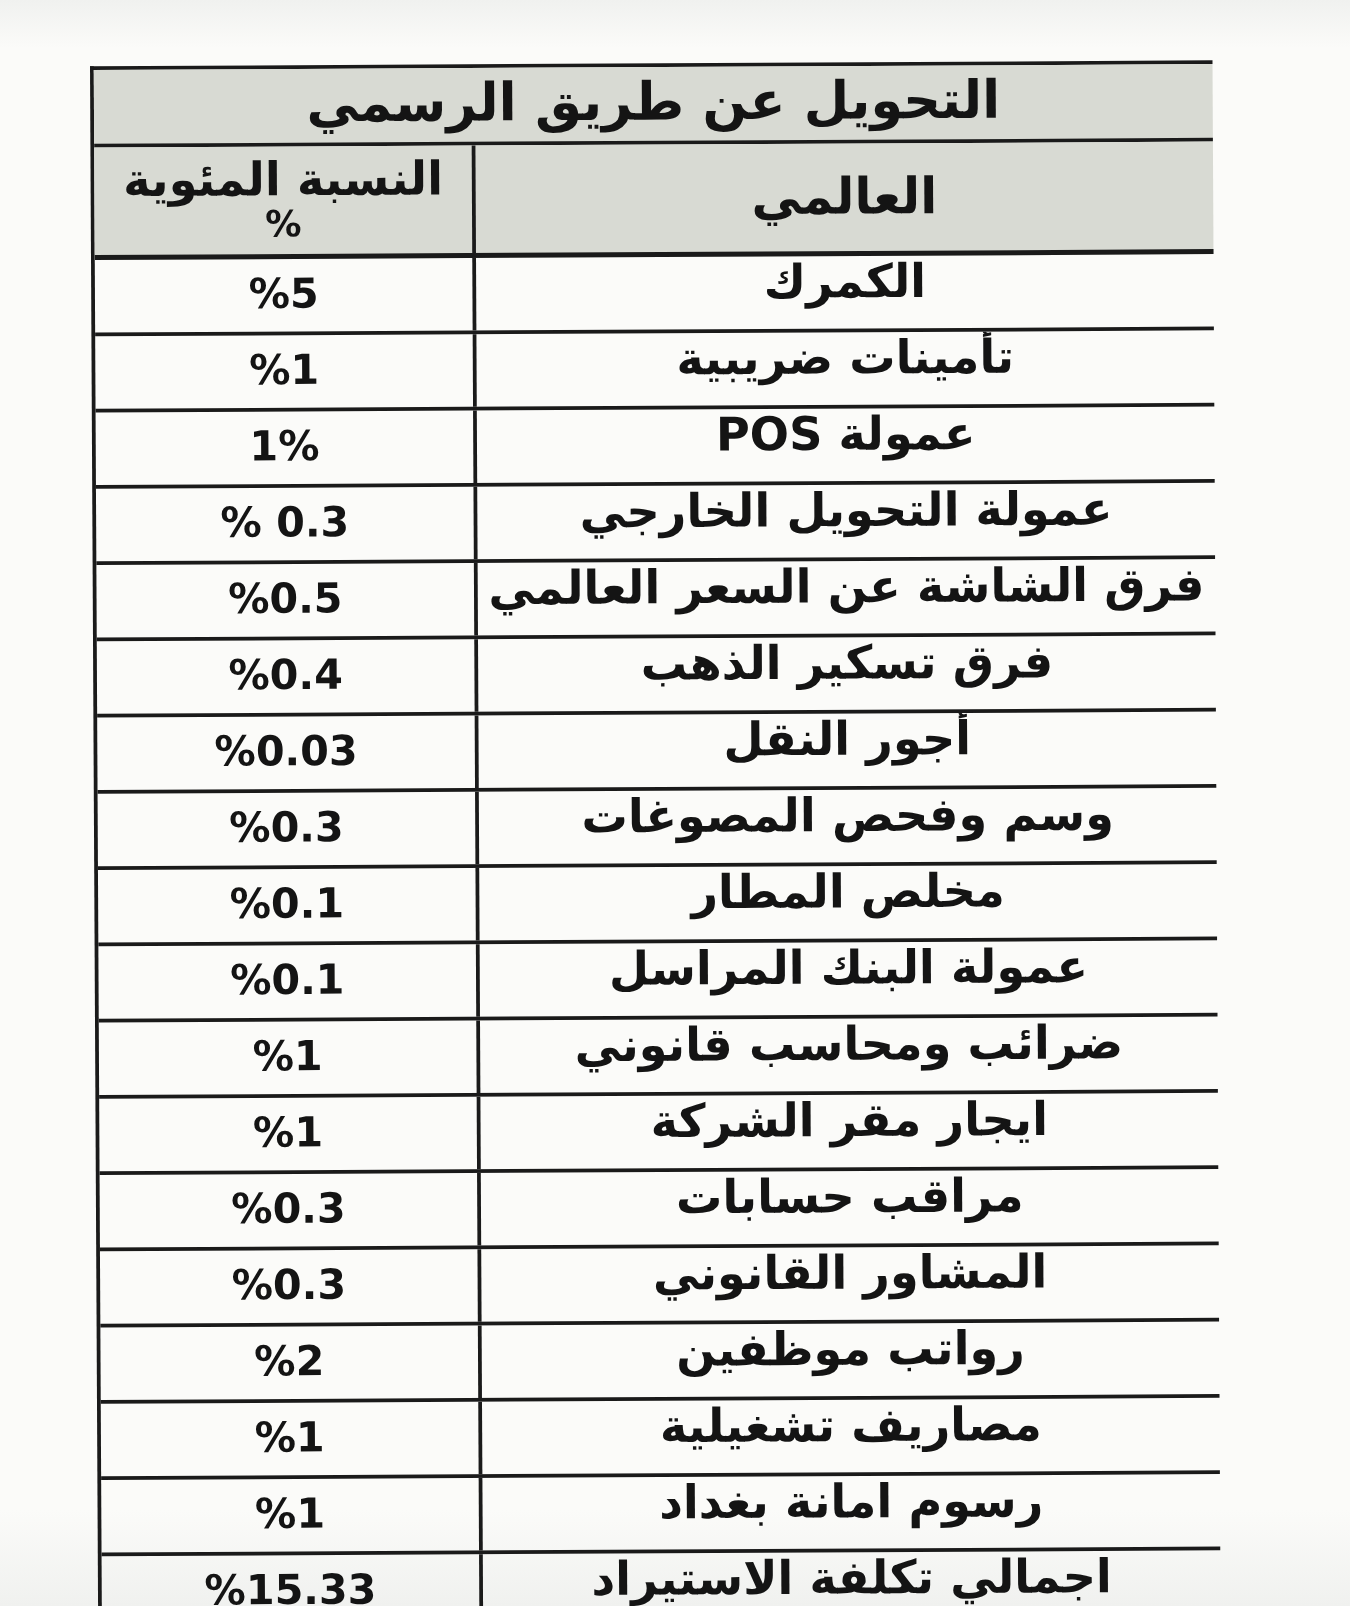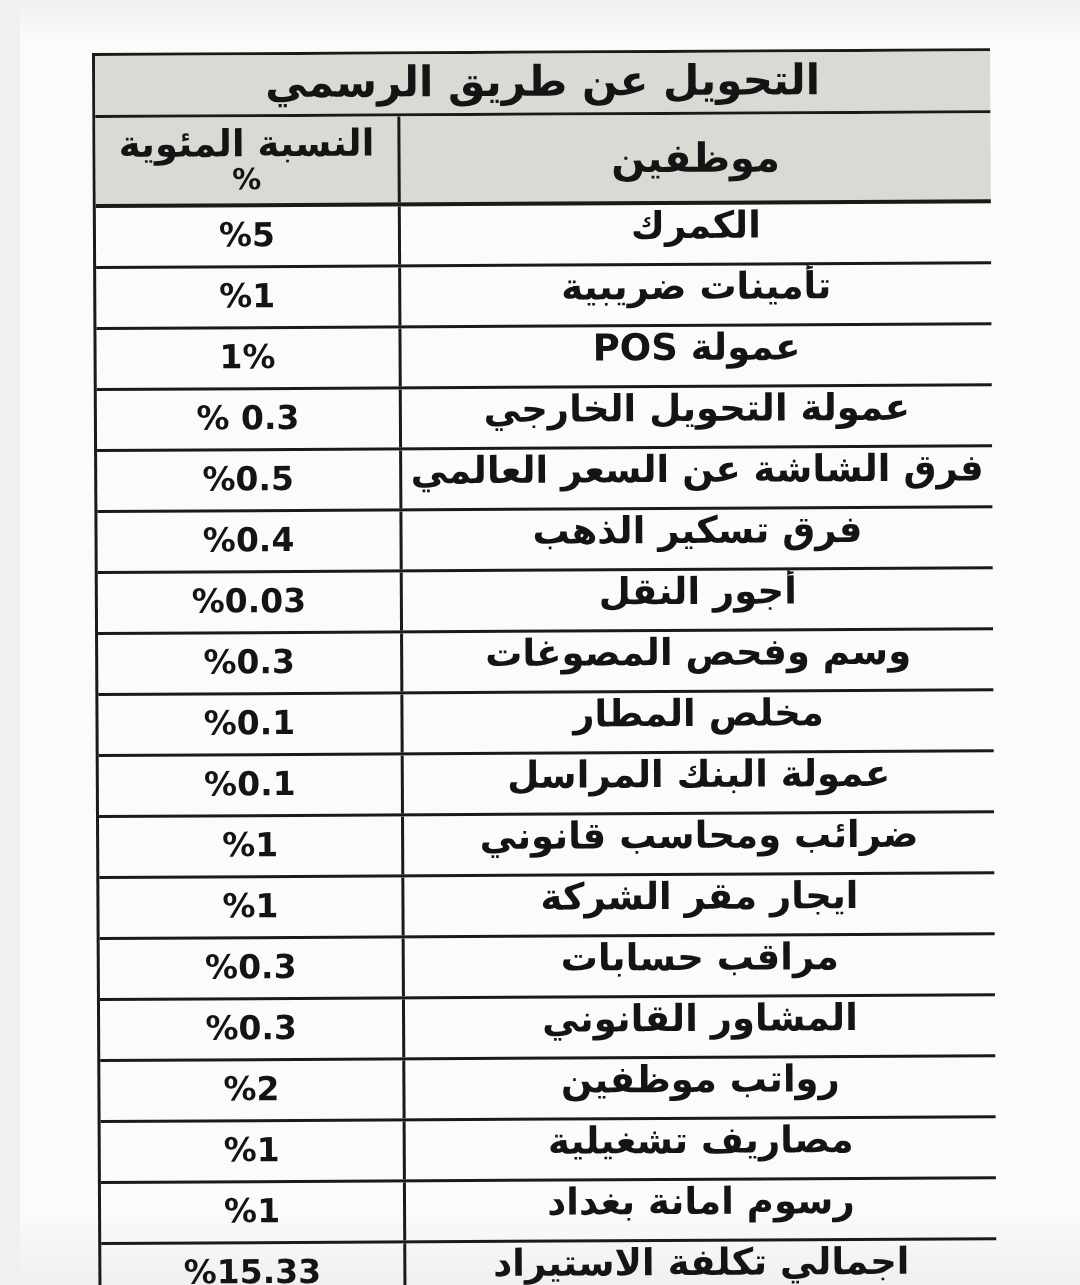--- a/index.html
+++ b/index.html
@@ -15,21 +15,20 @@
     background: var(--page-edge, #eef0ee);
   }
   .page {
     position: absolute;
     inset: 0;
     background: linear-gradient(180deg,
       var(--page-edge, #f0f1ef) 0%,
       var(--paper, #fbfbf9) 3%,
       var(--paper, #fbfbf9) 94%,
       var(--page-edge, #edefed) 100%);
-    margin-left: 20px;
   }
   .doc-table {
     position: absolute;
     left: 72px;
     top: 53px;
     width: 898px;
     direction: rtl;
     color: var(--text, #141414);
     border-top: 3px solid var(--line, #1a1a1a);
     border-left: 3px solid var(--line, #1a1a1a);
@@ -116,21 +115,21 @@
 
 <div class="page">
   <div class="doc-table">
 
     <div class="title-row">
       <span>التحويل عن طريق الرسمي</span>
     </div>
 
     <div class="header-row">
       <div class="cell desc-cell header-cell">
-        <span>موظفين</span>
+        <span>العالمي</span>
       </div>
       <div class="cell pct-cell header-cell">
         <span class="hdr-line1">النسبة المئوية</span>
         <span class="hdr-line2">%</span>
       </div>
     </div>
 
     <div id="rows">
   <div class="row">
     <div class="cell desc-cell">الكمرك</div>

